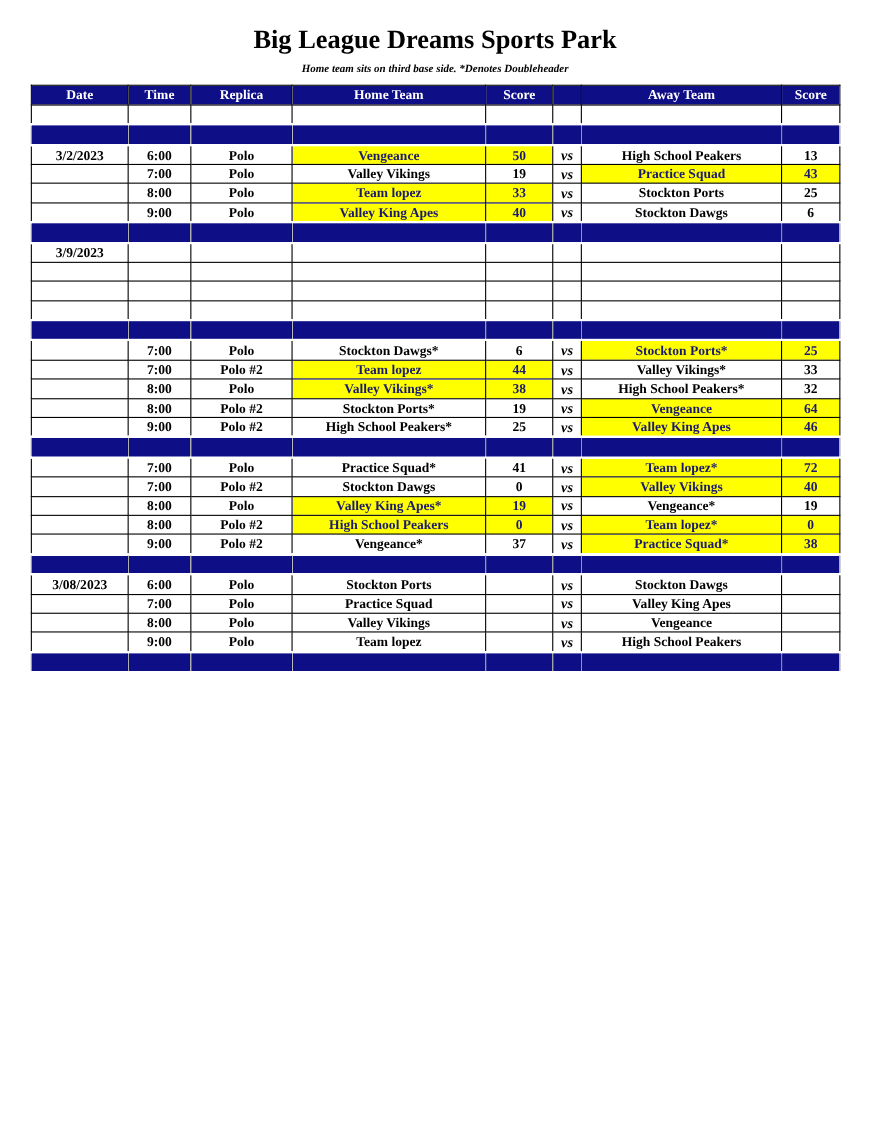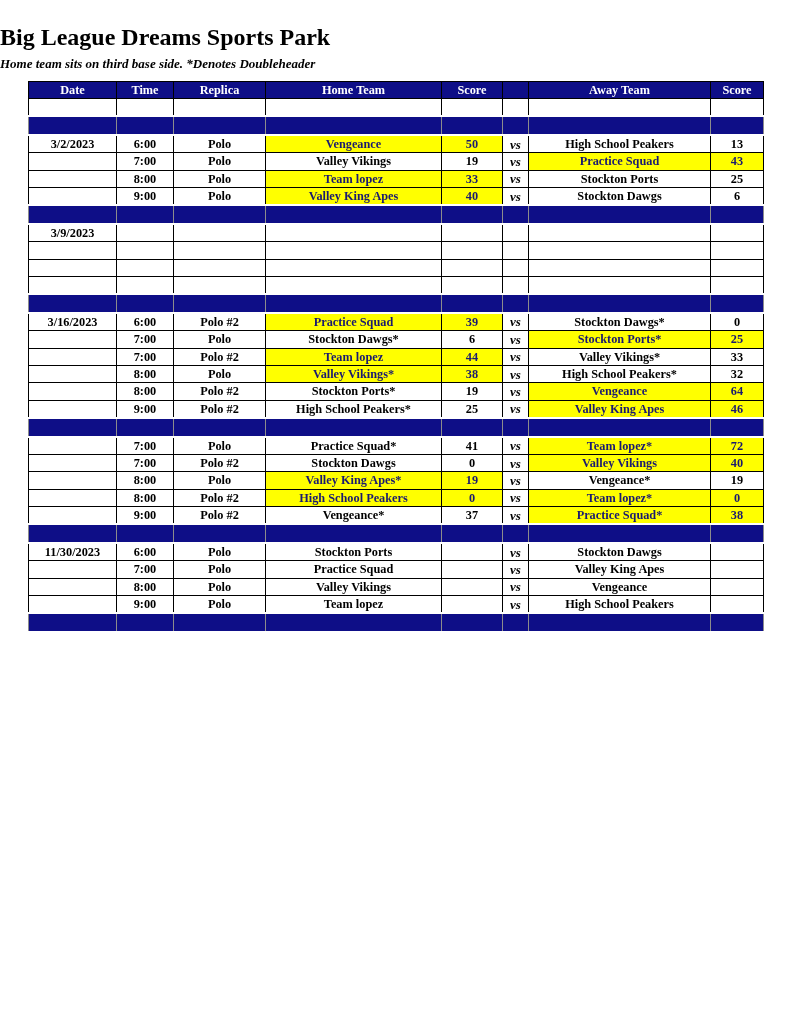--- a/index.html
+++ b/index.html
@@ -8,38 +8,39 @@
     background: #ffffff;
   }
   body {
     width: 791px;
     height: 1024px;
     font-family: "Liberation Serif", serif;
     position: relative;
     overflow: hidden;
   }
   .titles {
+    text-align: center;
     padding-top: 24px;
   }
   .page-title {
     font-size: 24px;
     font-weight: bold;
     color: #000000;
     line-height: 1.1;
     margin: 0;
   }
   .page-subtitle {
     font-size: 18px;
     font-weight: bold;
     color: #000000;
     line-height: 1.1;
     margin: 6px 0 0 0;
   }
   .page-note {
-    font-size: 13px;
+    font-size: 10px;
     font-weight: bold;
     font-style: italic;
     color: #000000;
     line-height: 1.1;
     margin: 7px 0 0 0;
   }
   table.schedule {
     border-collapse: collapse;
     table-layout: fixed;
     width: 735px;
@@ -231,30 +232,20 @@
         <td class="sep"></td>
         <td class="sep"></td>
         <td class="sep"></td>
         <td class="sep"></td>
         <td class="sep"></td>
         <td class="sep"></td>
         <td class="sep"></td>
         <td class="sep"></td>
       </tr>
       <tr>
-        <td>3/16/2023</td>
-        <td>6:00</td>
-        <td>Polo #2</td>
-        <td class="hl">Practice Squad</td>
-        <td class="hl">39</td>
-        <td class="vs-cell">vs</td>
-        <td>Stockton Dawgs*</td>
-        <td>0</td>
-      </tr>
-      <tr>
         <td></td>
         <td>7:00</td>
         <td>Polo</td>
         <td>Stockton Dawgs*</td>
         <td>6</td>
         <td class="vs-cell">vs</td>
         <td class="hl">Stockton Ports*</td>
         <td class="hl">25</td>
       </tr>
       <tr>
@@ -361,21 +352,21 @@
         <td class="sep"></td>
         <td class="sep"></td>
         <td class="sep"></td>
         <td class="sep"></td>
         <td class="sep"></td>
         <td class="sep"></td>
         <td class="sep"></td>
         <td class="sep"></td>
       </tr>
       <tr>
-        <td>11/30/2023</td>
+        <td>3/08/2023</td>
         <td>6:00</td>
         <td>Polo</td>
         <td>Stockton Ports</td>
         <td></td>
         <td class="vs-cell">vs</td>
         <td>Stockton Dawgs</td>
         <td></td>
       </tr>
       <tr>
         <td></td>

